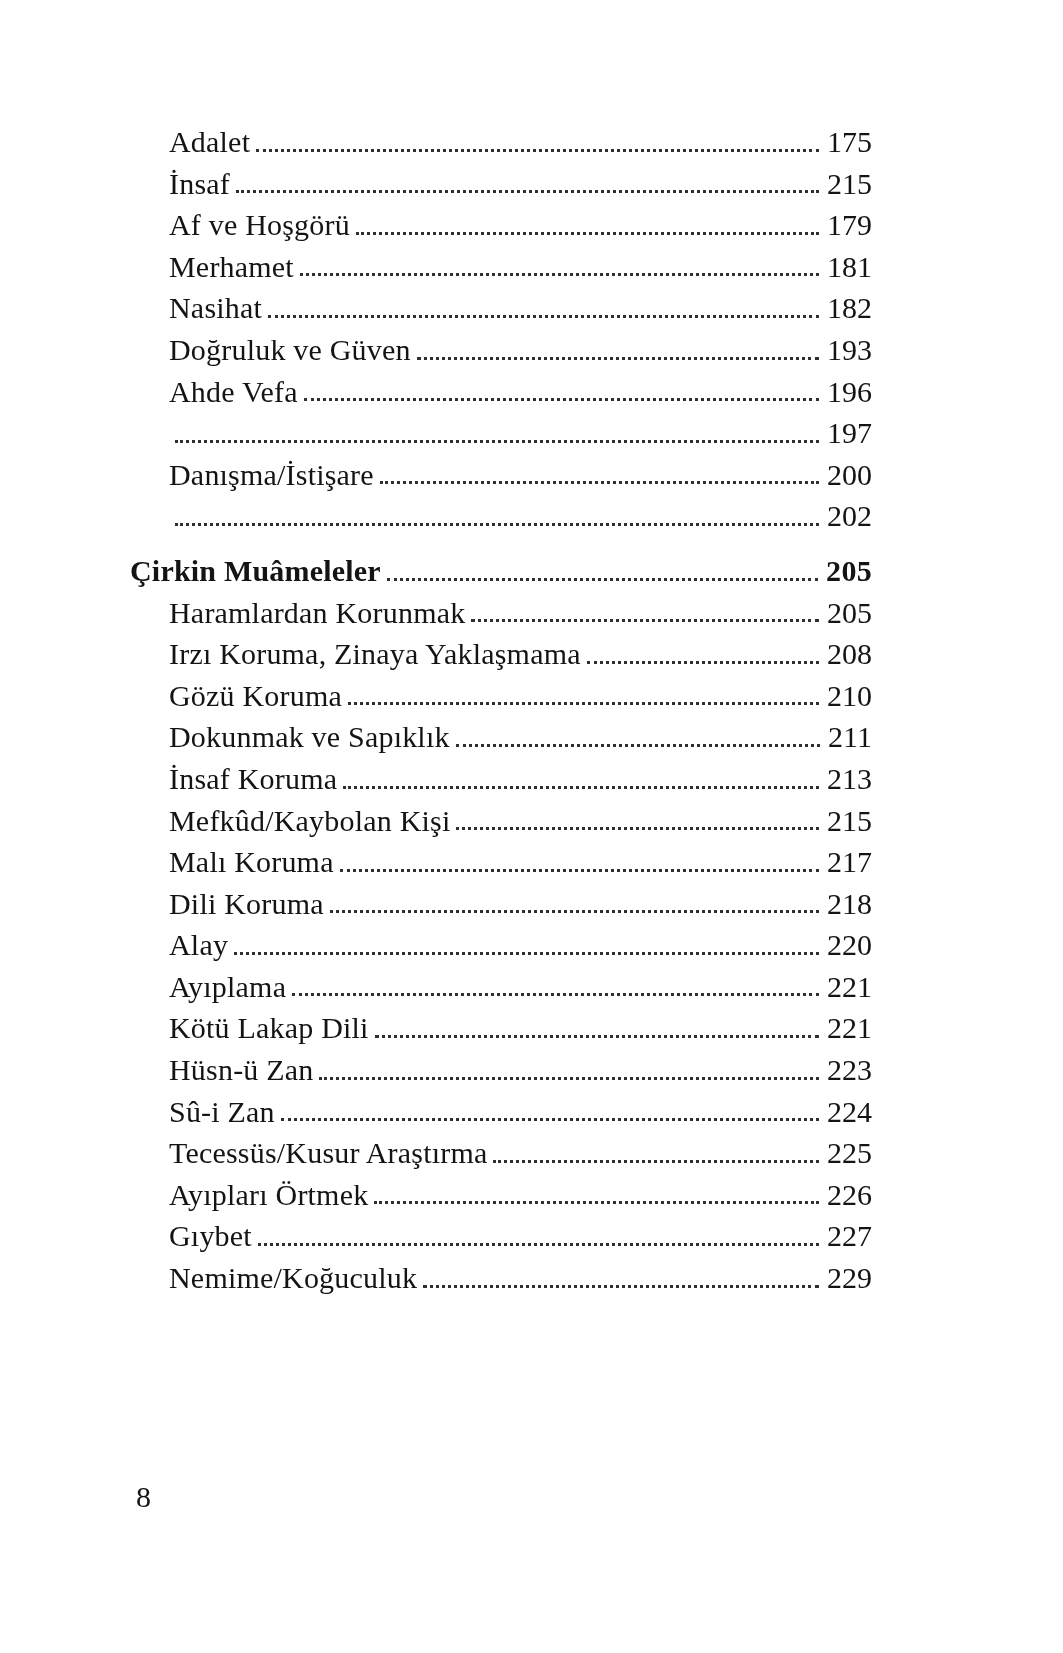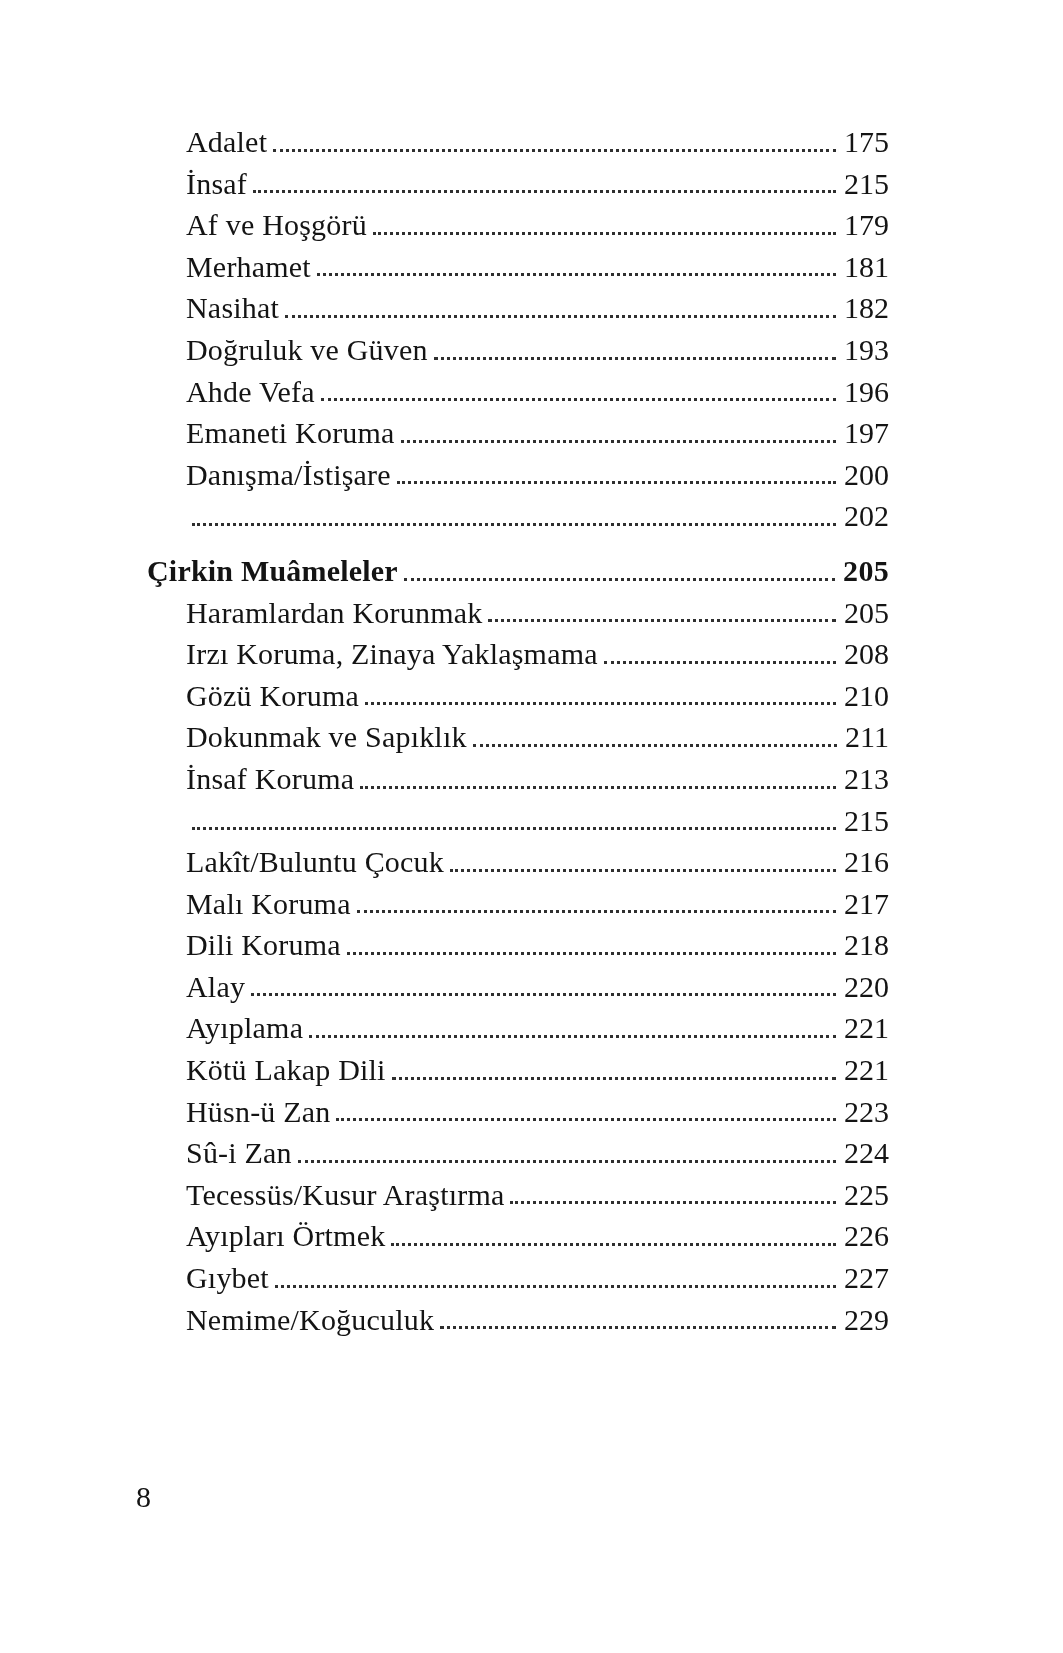--- a/index.html
+++ b/index.html
@@ -15,21 +15,21 @@
     font-family: "Liberation Serif", "DejaVu Serif", serif;
     color: #141414;
   }
   .page-surface {
     position: absolute;
     inset: 0;
     background: #ffffff;
   }
   .toc {
     position: absolute;
-    left: 147px;
+    left: 130px;
     top: 121px;
     width: 742px; 
   }
   .toc-row {
     display: flex;
     align-items: baseline;
     height: 41.6px;
     line-height: 41.6px;
     font-size: 30px;
     padding-left: 39px;
@@ -99,21 +99,20 @@
         <span class="toc-label">Doğruluk ve Güven</span>
         <span class="dot-leader"></span>
         <span class="toc-pagenum">193</span>
       </div>
       <div class="toc-row">
         <span class="toc-label">Ahde Vefa</span>
         <span class="dot-leader"></span>
         <span class="toc-pagenum">196</span>
       </div>
       <div class="toc-row">
-        <span class="toc-label">Emaneti Koruma</span>
         <span class="dot-leader"></span>
         <span class="toc-pagenum">197</span>
       </div>
       <div class="toc-row">
         <span class="toc-label">Danışma/İstişare</span>
         <span class="dot-leader"></span>
         <span class="toc-pagenum">200</span>
       </div>
       <div class="toc-row">
         <span class="dot-leader"></span>
@@ -143,27 +142,23 @@
         <span class="toc-label">Dokunmak ve Sapıklık</span>
         <span class="dot-leader"></span>
         <span class="toc-pagenum">211</span>
       </div>
       <div class="toc-row">
         <span class="toc-label">İnsaf Koruma</span>
         <span class="dot-leader"></span>
         <span class="toc-pagenum">213</span>
       </div>
       <div class="toc-row">
+        <span class="toc-label">Mefkûd/Kaybolan Kişi</span>
         <span class="dot-leader"></span>
         <span class="toc-pagenum">215</span>
-      </div>
-      <div class="toc-row">
-        <span class="toc-label">Lakît/Buluntu Çocuk</span>
-        <span class="dot-leader"></span>
-        <span class="toc-pagenum">216</span>
       </div>
       <div class="toc-row">
         <span class="toc-label">Malı Koruma</span>
         <span class="dot-leader"></span>
         <span class="toc-pagenum">217</span>
       </div>
       <div class="toc-row">
         <span class="toc-label">Dili Koruma</span>
         <span class="dot-leader"></span>
         <span class="toc-pagenum">218</span>

